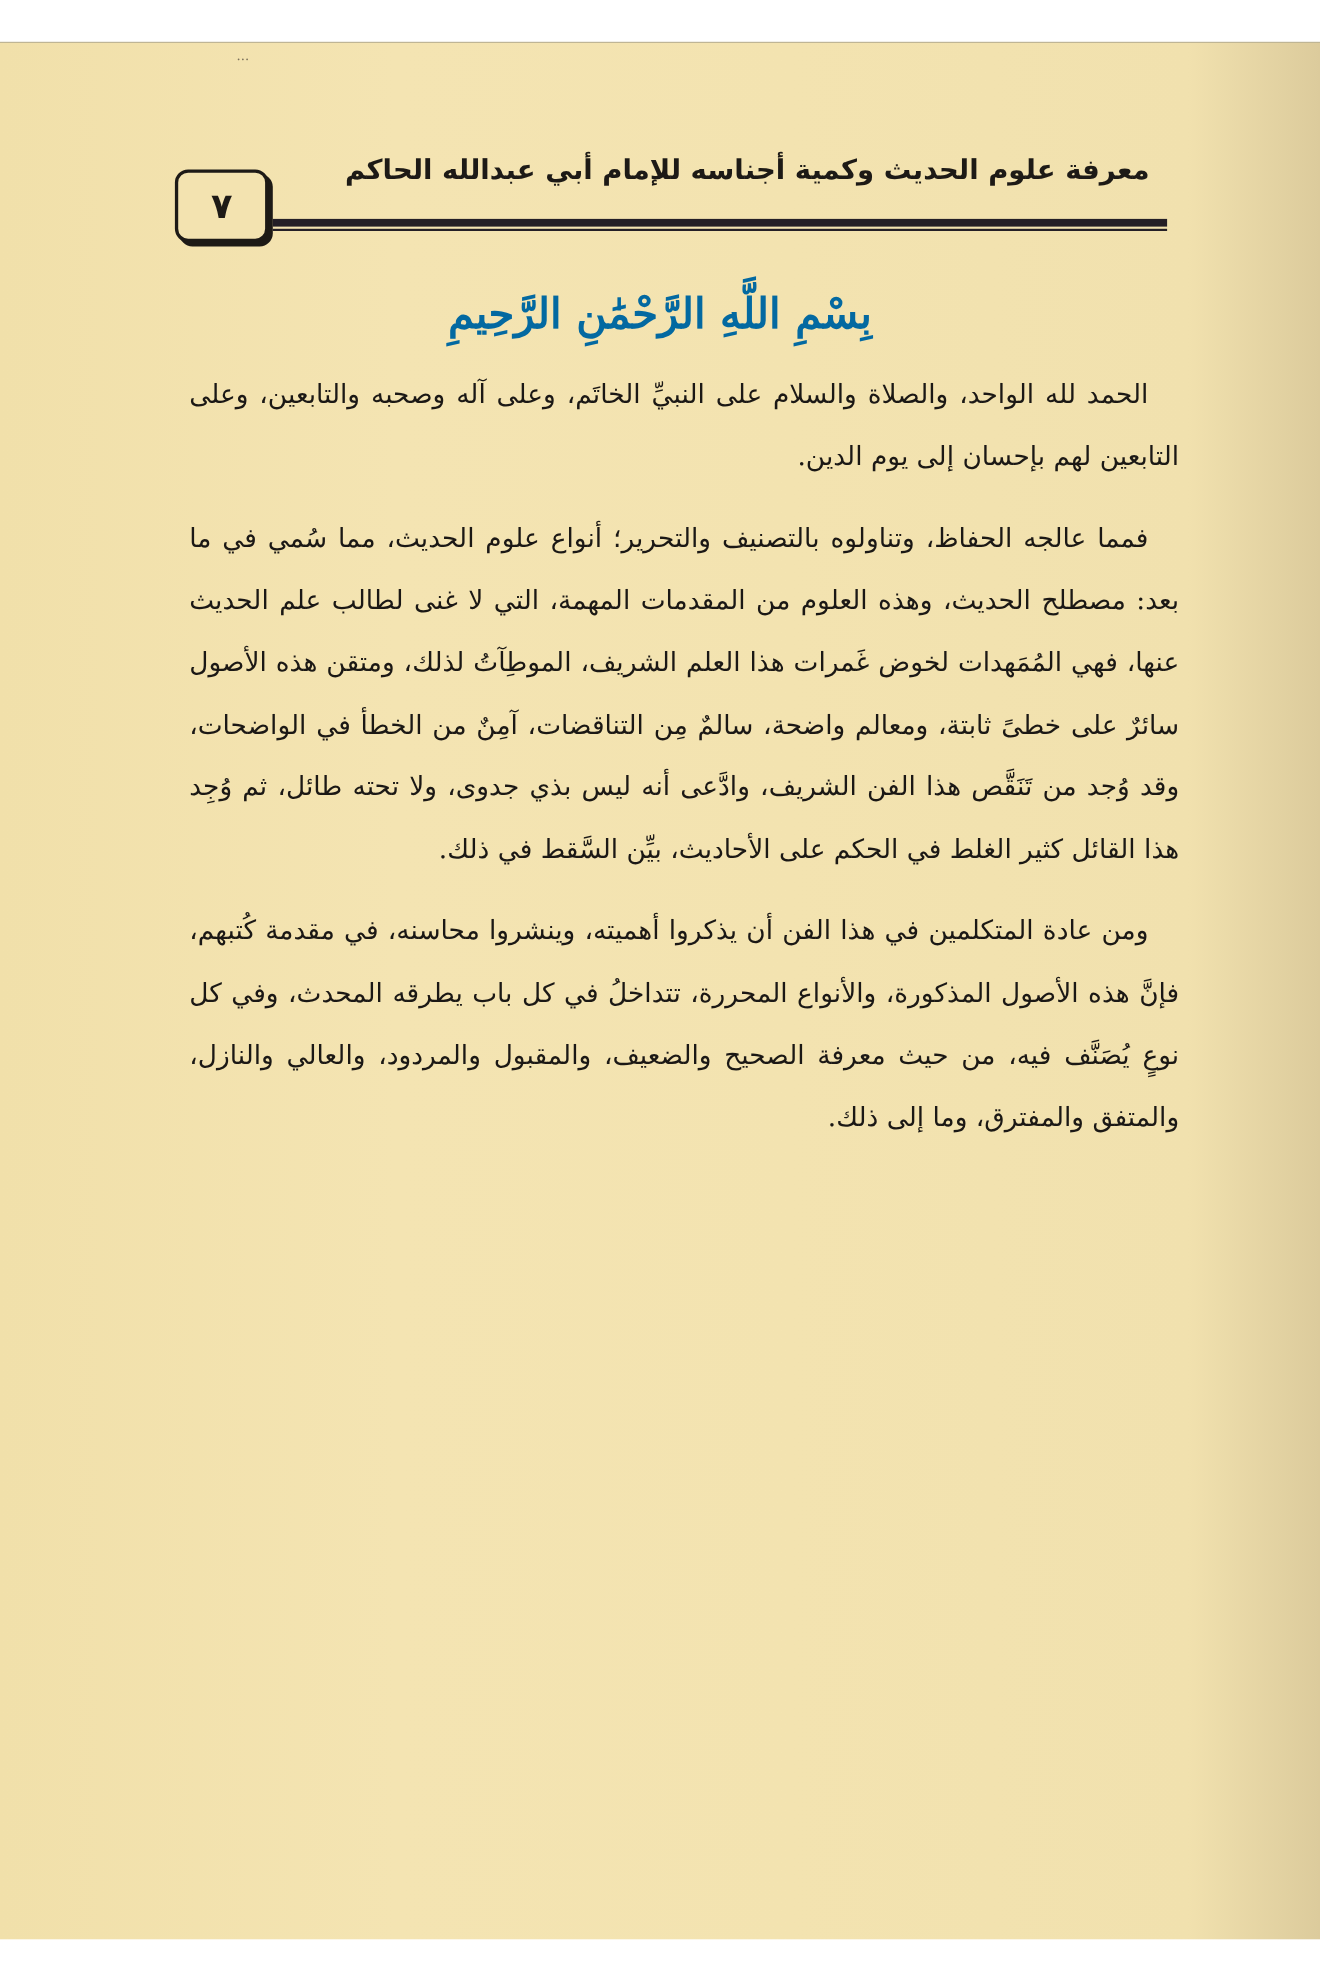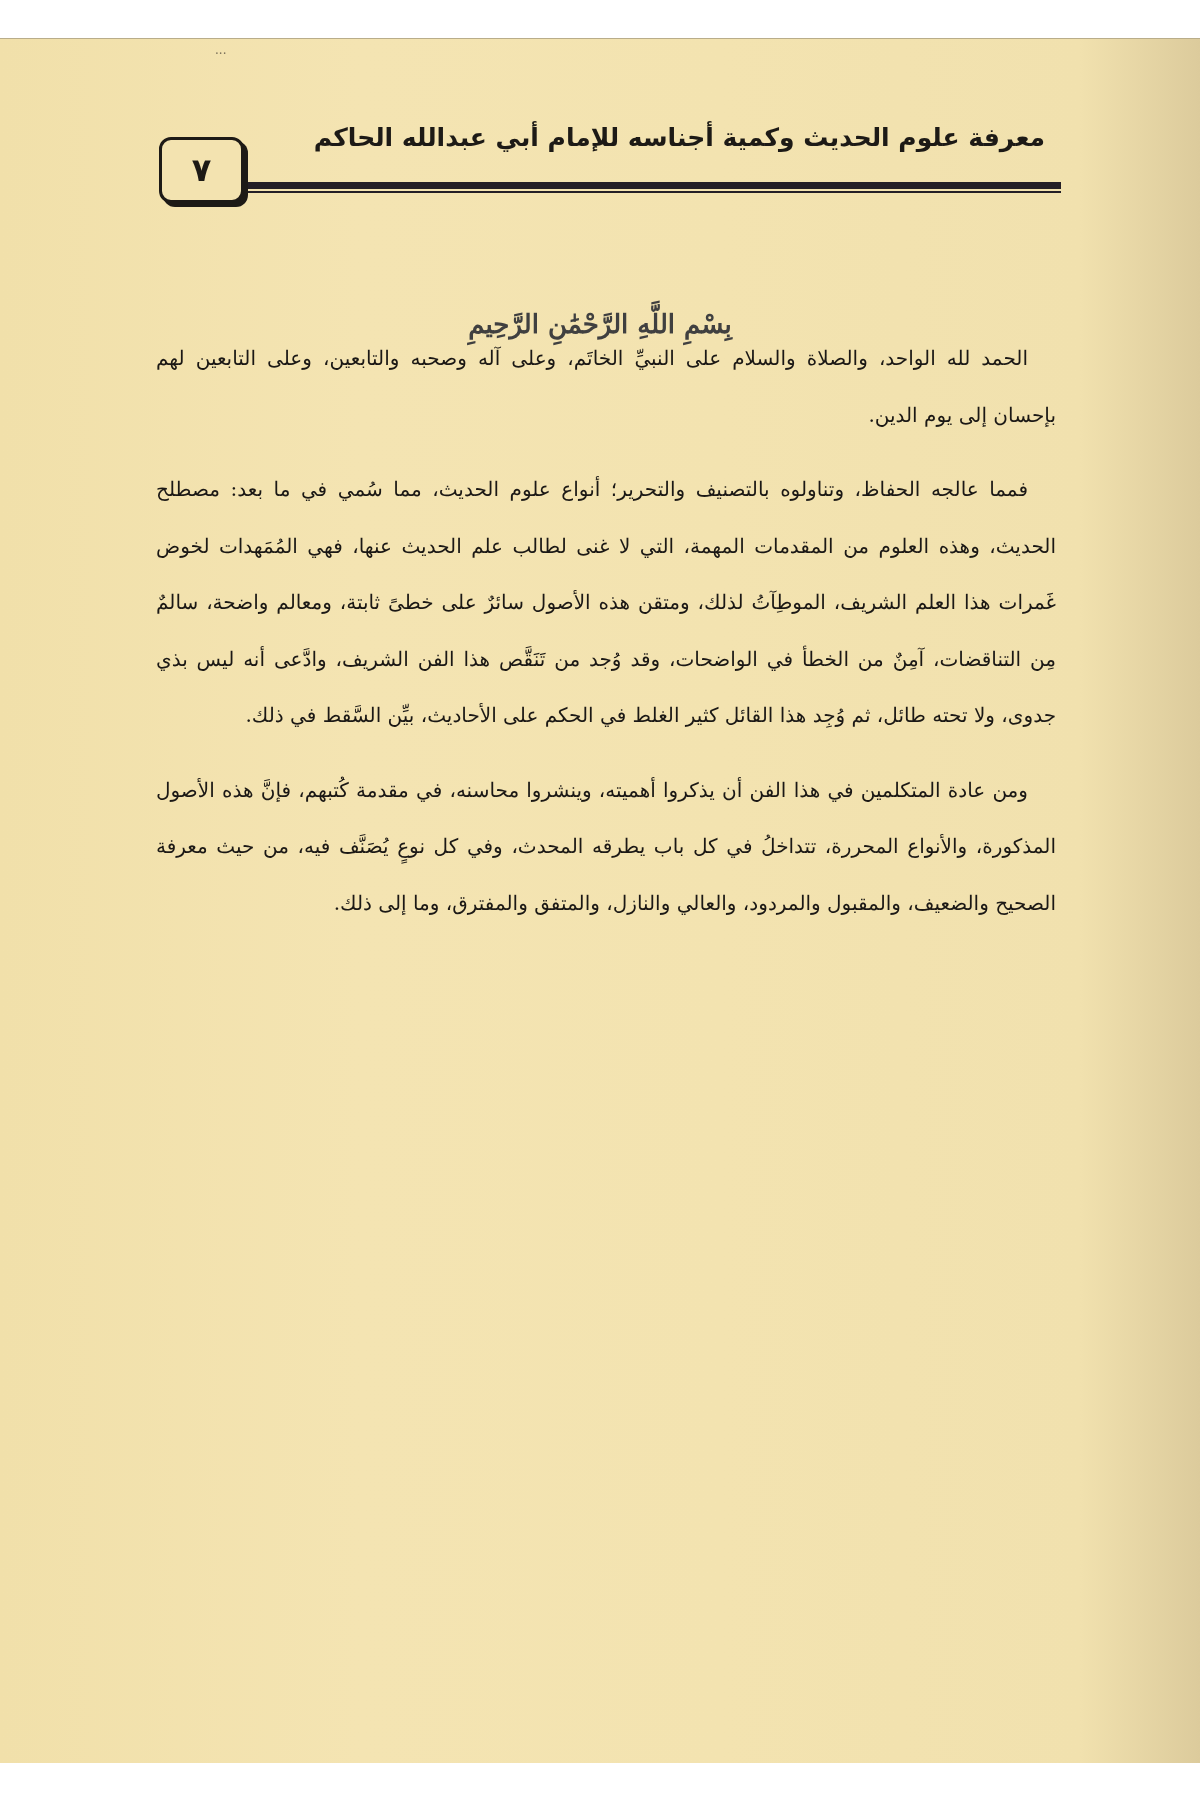--- a/index.html
+++ b/index.html
@@ -6,46 +6,46 @@
   body {
     width: 1200px; height: 1800px; background: #ffffff; position: relative; overflow: hidden;
     font-family: "DejaVu Serif", serif;
   }
   .page {
     position: absolute; left: 0; top: 38px; width: 1200px; height: 1724px;
     background: linear-gradient(90deg, #f1e0aa 0%, #f4e4b2 30%, #f3e3b0 60%, #f1e1ae 90%, #dccb9c 100%);
     border-top: 1px solid #b9ad8a;
   }
   .header {
-    position: absolute; left: 155px; top: 113px; width: 910px; height: 100px;
+    position: absolute; left: 155px; top: 130px; width: 910px; height: 100px;
   }
   .running-title {
     position: absolute; right: 20px; top: 10px; direction: rtl;
     font-family: "DejaVu Sans", sans-serif; font-weight: bold; font-size: 25px; color: #1d1a16;
   }
   .rule {
     position: absolute; left: 93px; right: 4px; top: 69px; height: 11px;
     border-top: 7px solid #241f26; border-bottom: 2px solid #241f26; box-sizing: border-box;
   }
   .page-num-box {
     position: absolute; left: 4px; top: 24px; width: 85px; height: 66px;
     border: 3px solid #1d1a16; border-radius: 12px; background: #f3e3b0;
     box-shadow: 4px 4px 0 #1d1a16; box-sizing: border-box;
     display: flex; align-items: center; justify-content: center;
   }
   .page-num {
     font-family: "DejaVu Sans", sans-serif; font-weight: bold; font-size: 32px; color: #1d1a16;
   }
   .basmala {
     position: absolute; left: 0; width: 1200px; top: 262px; text-align: center; direction: rtl;
-    font-family: "DejaVu Serif", serif; font-size: 26px; font-weight: bold; color: #404040; margin-top: 47px;
+    font-family: "DejaVu Serif", serif; font-size: 38px; font-weight: bold; color: #0369a1;
   }
   .body-text {
-    position: absolute; left: 156px; width: 900px; top: 330px; direction: rtl; text-align: justify;
-    font-family: "DejaVu Serif", serif; font-size: 20px; line-height: 56.5px; color: #1b1815;
+    position: absolute; left: 172px; width: 900px; top: 330px; direction: rtl; text-align: justify;
+    font-family: "DejaVu Serif", serif; font-size: 24px; line-height: 56.5px; color: #1b1815;
   }
   .body-text p { margin: 0 0 18px 0; text-indent: 28px; text-align-last: right; }
   .mark { position: absolute; color: #7a705a; font-size: 12px; }
 </style>
 </head>
 <body>
 
 <div class="page">
   <span class="mark" style="left:215px; top:8px;">···</span>
 </div>

